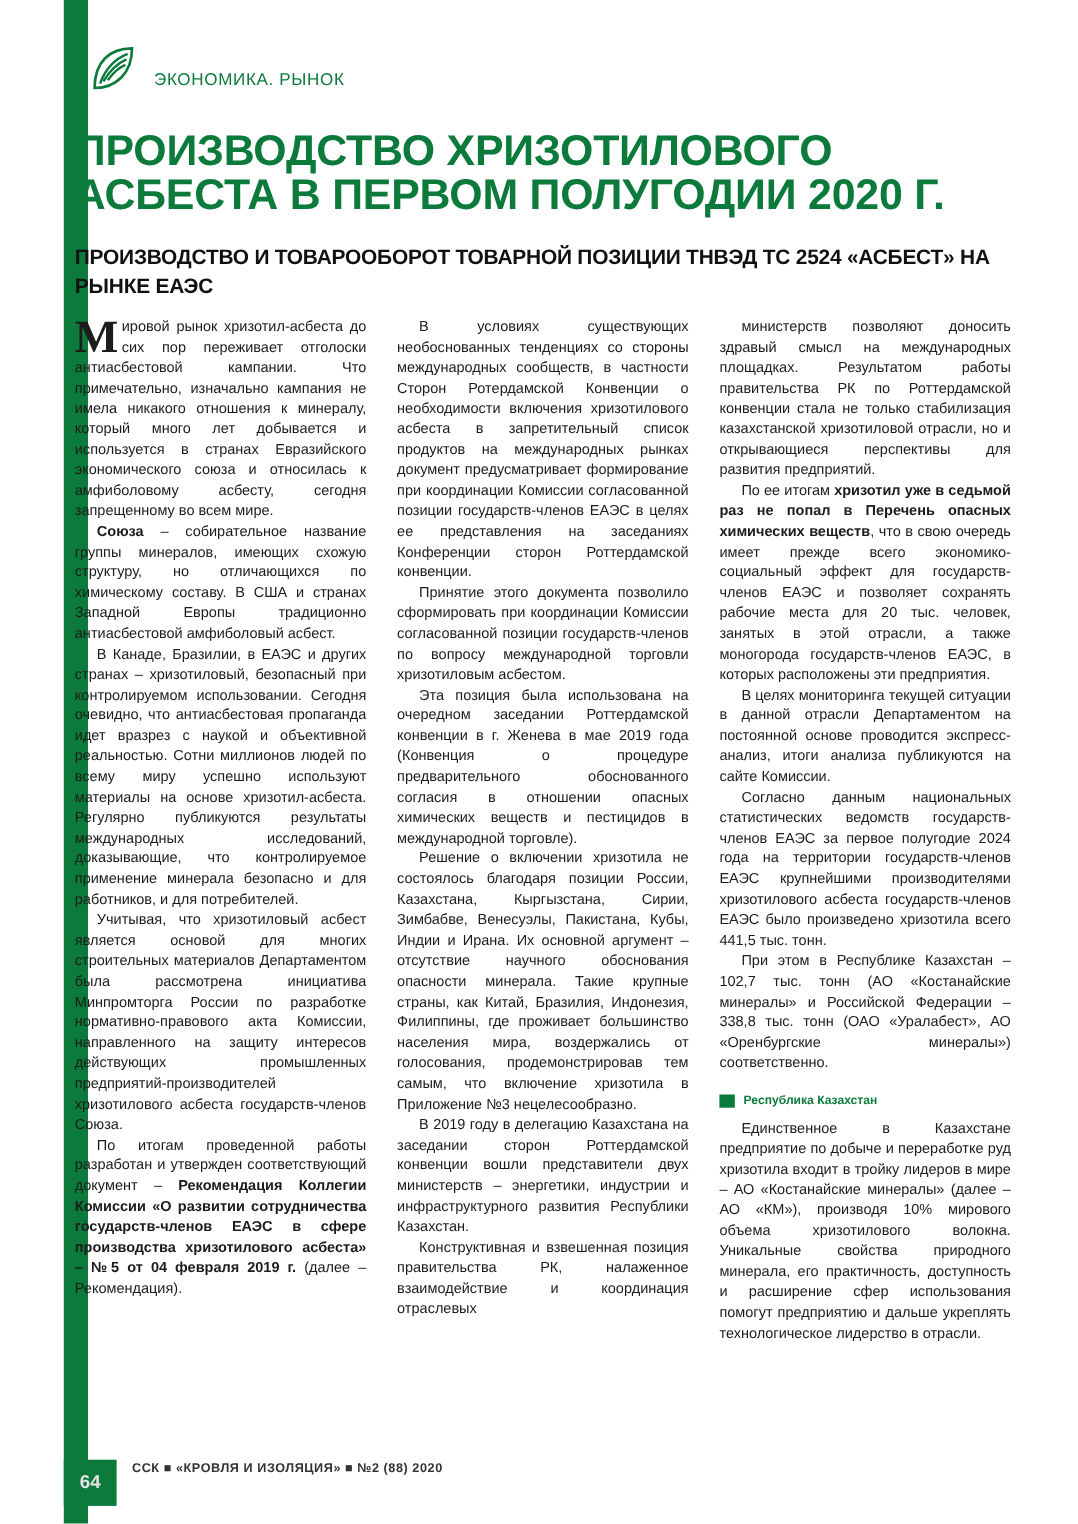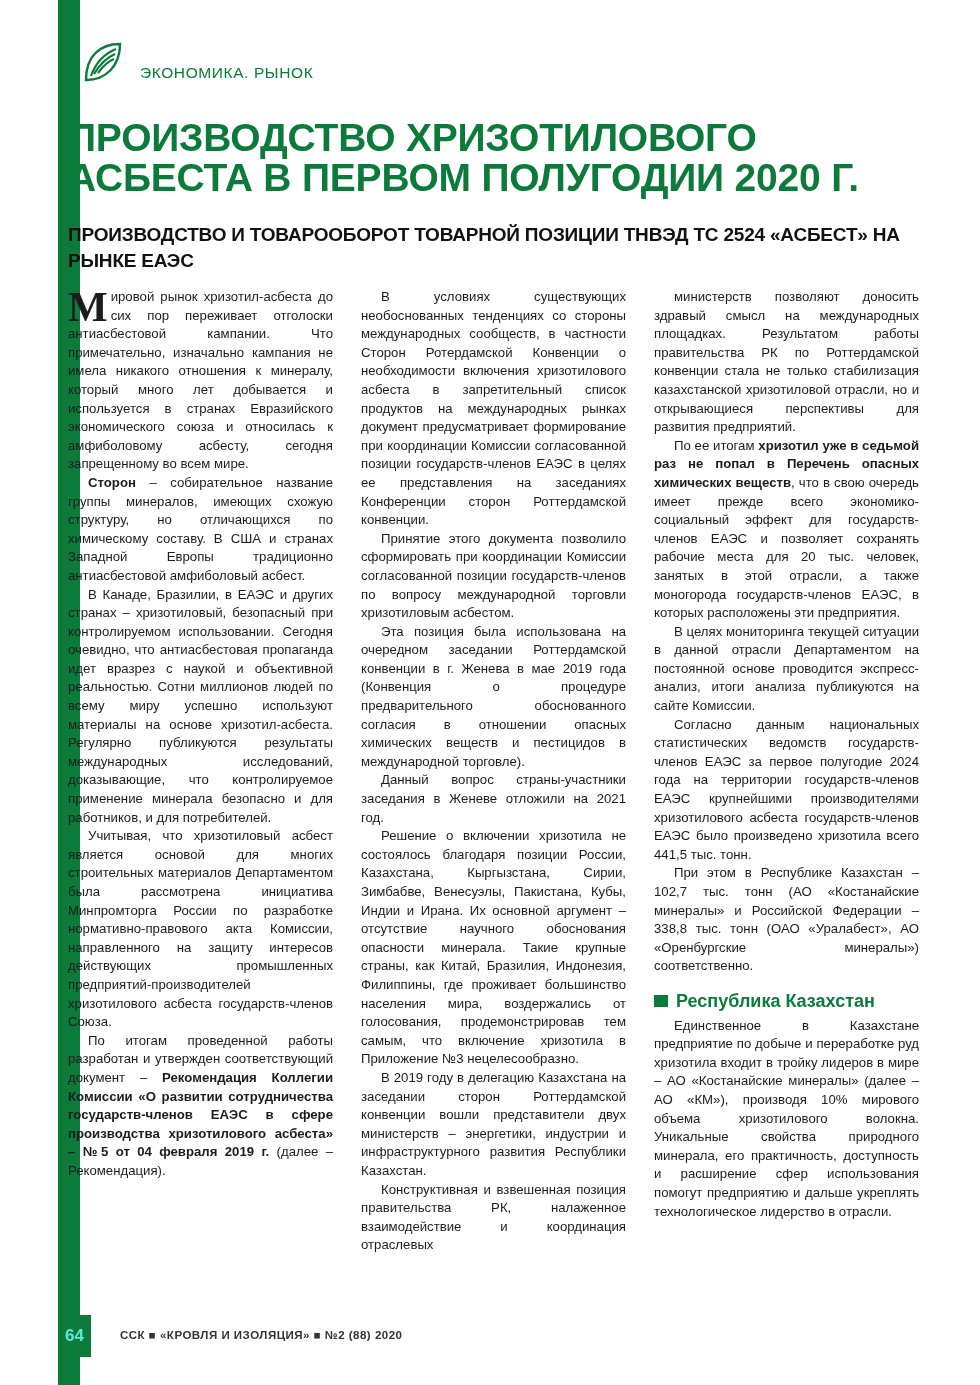--- a/index.html
+++ b/index.html
@@ -123,21 +123,21 @@
     font-family: "Liberation Serif", serif;
   }
   .col p.dropcap { text-indent: 0; }
 
   
   .section-head {
     margin-top: 16px;
     margin-bottom: 6px;
     position: relative;
     padding-left: 22px;
-    font-size: 18px;
+    font-size: 11px;
     font-weight: bold;
     color: #0b7a3b;
     text-indent: 0 !important;
   }
   .section-head .marker {
     position: absolute;
     left: 0;
     top: 3px;
     width: 14px;
     height: 12px;
@@ -148,25 +148,25 @@
   .footer {
     position: absolute;
     left: 58px;
     bottom: 28px;
     width: 860px;
     height: 42px;
   }
   .page-num-box {
     position: absolute;
     left: 0px;
-    top: 0px;
-    width: 33px;
+    top: 12px;
+    width: 48px;
     height: 42px;
     background: #0b7a3b;
-    color: #5eead4;
+    color: #e5e5e5;
     font-size: 17px;
     font-weight: bold;
     display: flex;
     align-items: center;
     justify-content: center;
   }
   .footer-text {
     position: absolute;
     left: 62px;
     top: 14px;
@@ -198,31 +198,30 @@
 
   <div class="title-block">
     <h1 class="title-main">ПРОИЗВОДСТВО ХРИЗОТИЛОВОГО АСБЕСТА В ПЕРВОМ ПОЛУГОДИИ 2020 Г.</h1>
     <div class="title-sub">ПРОИЗВОДСТВО И ТОВАРООБОРОТ ТОВАРНОЙ ПОЗИЦИИ ТНВЭД ТС 2524 «АСБЕСТ» НА РЫНКЕ ЕАЭС</div>
   </div>
 
   <div class="columns">
 
     <div class="col">
       <p class="dropcap">Мировой рынок хризотил-асбеста до сих пор переживает отголоски антиасбестовой кампании. Что примечательно, изначально кампания не имела никакого отношения к минералу, который много лет добывается и используется в странах Евразийского экономического союза и относилась к амфиболовому асбесту, сегодня запрещенному во всем мире.</p>
-      <p><b>Сторон</b><span> – собирательное название группы минералов, имеющих схожую структуру, но отличающихся по химическому составу. В США и странах Западной Европы традиционно антиасбестовой амфиболовый асбест.</span></p>
+      <p><b>Союза</b><span> – собирательное название группы минералов, имеющих схожую структуру, но отличающихся по химическому составу. В США и странах Западной Европы традиционно антиасбестовой амфиболовый асбест.</span></p>
       <p>В Канаде, Бразилии, в ЕАЭС и других странах – хризотиловый, безопасный при контролируемом использовании. Сегодня очевидно, что антиасбестовая пропаганда идет вразрез с наукой и объективной реальностью. Сотни миллионов людей по всему миру успешно используют материалы на основе хризотил-асбеста. Регулярно публикуются результаты международных исследований, доказывающие, что контролируемое применение минерала безопасно и для работников, и для потребителей.</p>
       <p>Учитывая, что хризотиловый асбест является основой для многих строительных материалов Департаментом была рассмотрена инициатива Минпромторга России по разработке нормативно-правового акта Комиссии, направленного на защиту интересов действующих промышленных предприятий-производителей хризотилового асбеста государств-членов Союза.</p>
       <p><span>По итогам проведенной работы разработан и утвержден соответствующий документ – </span><b>Рекомендация Коллегии Комиссии «О развитии сотрудничества государств-членов ЕАЭС в сфере производства хризотилового асбеста» – №5 от 04 февраля 2019 г.</b><span> (далее – Рекомендация).</span></p>
     </div>
 
     <div class="col">
       <p>В условиях существующих необоснованных тенденциях со стороны международных сообществ, в частности Сторон Ротердамской Конвенции о необходимости включения хризотилового асбеста в запретительный список продуктов на международных рынках документ предусматривает формирование при координации Комиссии согласованной позиции государств-членов ЕАЭС в целях ее представления на заседаниях Конференции сторон Роттердамской конвенции.</p>
       <p>Принятие этого документа позволило сформировать при координации Комиссии согласованной позиции государств-членов по вопросу международной торговли хризотиловым асбестом.</p>
       <p>Эта позиция была использована на очередном заседании Роттердамской конвенции в г. Женева в мае 2019 года (Конвенция о процедуре предварительного обоснованного согласия в отношении опасных химических веществ и пестицидов в международной торговле).</p>
-      <p>Данный вопрос страны-участники заседания в Женеве отложили на 2021 год.</p>
       <p>Решение о включении хризотила не состоялось благодаря позиции России, Казахстана, Кыргызстана, Сирии, Зимбабве, Венесуэлы, Пакистана, Кубы, Индии и Ирана. Их основной аргумент – отсутствие научного обоснования опасности минерала. Такие крупные страны, как Китай, Бразилия, Индонезия, Филиппины, где проживает большинство населения мира, воздержались от голосования, продемонстрировав тем самым, что включение хризотила в Приложение №3 нецелесообразно.</p>
       <p>В 2019 году в делегацию Казахстана на заседании сторон Роттердамской конвенции вошли представители двух министерств – энергетики, индустрии и инфраструктурного развития Республики Казахстан.</p>
       <p>Конструктивная и взвешенная позиция правительства РК, налаженное взаимодействие и координация отраслевых</p>
     </div>
 
     <div class="col">
       <p>министерств позволяют доносить здравый смысл на международных площадках. Результатом работы правительства РК по Роттердамской конвенции стала не только стабилизация казахстанской хризотиловой отрасли, но и открывающиеся перспективы для развития предприятий.</p>
       <p><span>По ее итогам </span><b>хризотил уже в седьмой раз не попал в Перечень опасных химических веществ</b><span>, что в свою очередь имеет прежде всего экономико-социальный эффект для государств-членов ЕАЭС и позволяет сохранять рабочие места для 20 тыс. человек, занятых в этой отрасли, а также моногорода государств-членов ЕАЭС, в которых расположены эти предприятия.</span></p>
       <p>В целях мониторинга текущей ситуации в данной отрасли Департаментом на постоянной основе проводится экспресс-анализ, итоги анализа публикуются на сайте Комиссии.</p>
       <p>Согласно данным национальных статистических ведомств государств-членов ЕАЭС за первое полугодие 2024 года на территории государств-членов ЕАЭС крупнейшими производителями хризотилового асбеста государств-членов ЕАЭС было произведено хризотила всего 441,5 тыс. тонн.</p>

